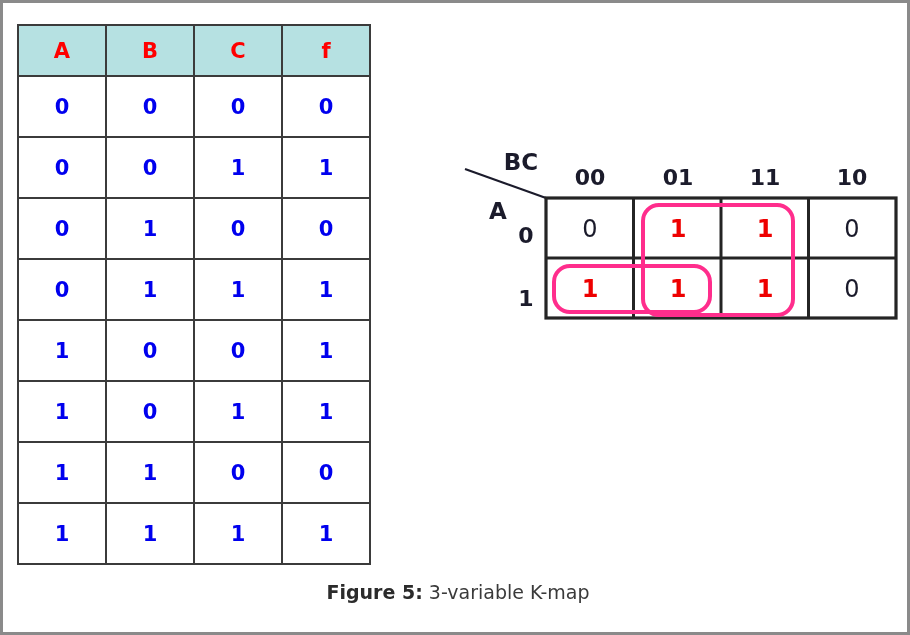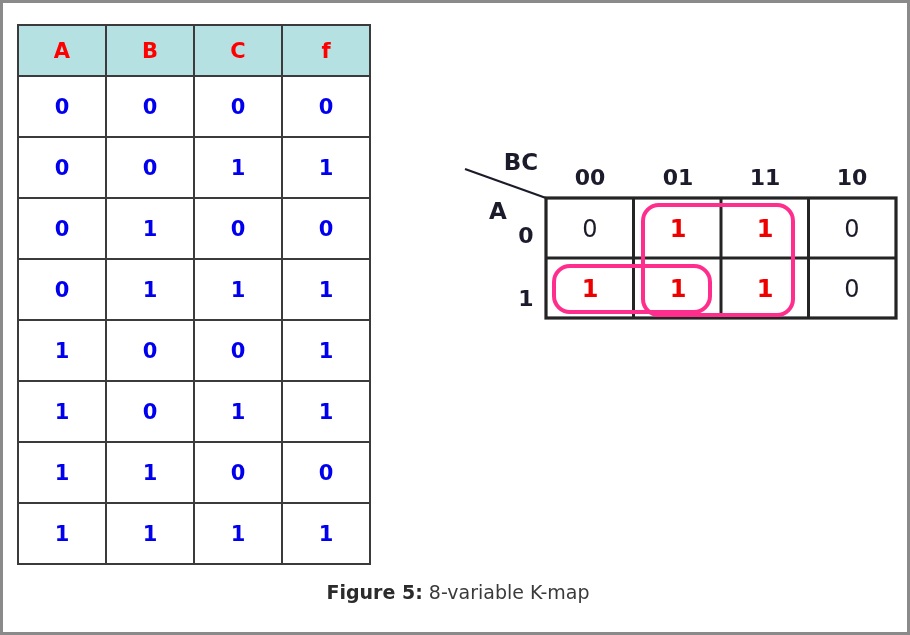--- a/index.html
+++ b/index.html
@@ -183,16 +183,16 @@
 
         <rect x="185" y="57" width="150" height="110" rx="16" ry="16"></rect>
 
         <rect x="96" y="118" width="156" height="46" rx="16" ry="16"></rect>
       </g>
     </svg>
   </div>
 
   <div id="caption">
     <span class="cap-label">Figure 5:</span>
-    <span class="cap-text">8-variable K-map</span>
+    <span class="cap-text">3-variable K-map</span>
   </div>
 
 </div>
 
 </body></html>

